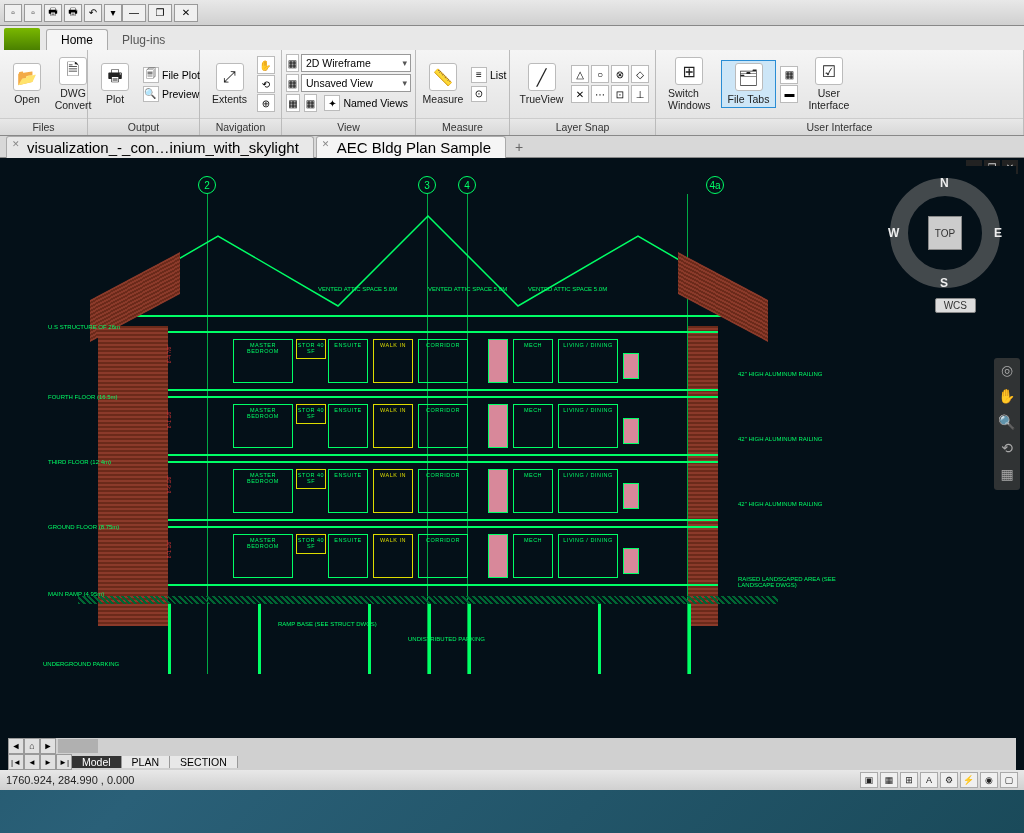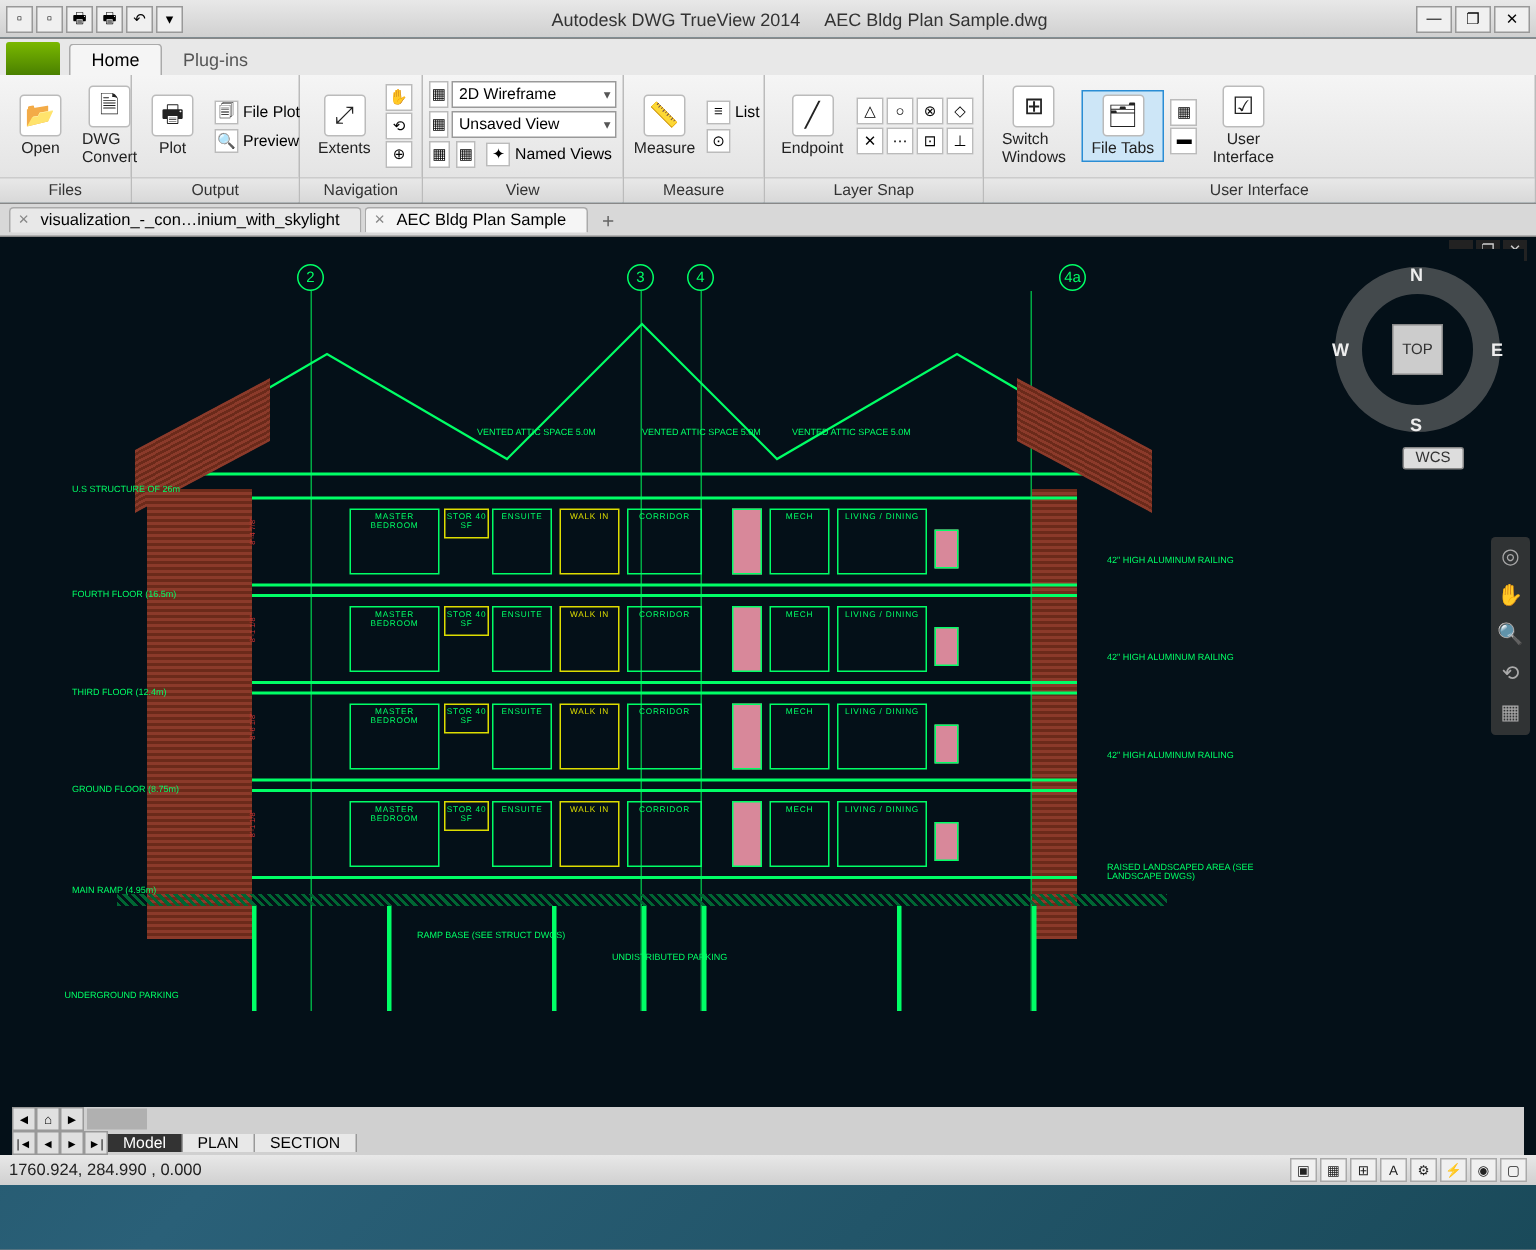--- a/index.html
+++ b/index.html
@@ -29,21 +29,21 @@
   .small-row { display: flex; flex-direction: column; gap: 1px; }
   .small-btn { display: flex; align-items: center; gap: 3px; font-size: 10.5px; padding: 1px 3px; white-space: nowrap; }
   .small-btn .si { width: 16px; height: 16px; background: #fff; border: 1px solid #bbb; display:flex;align-items:center;justify-content:center;font-size:10px; }
   .dropdown { height: 18px; font-size: 10.5px; border: 1px solid #999; background: #fff; padding: 0 16px 0 4px; min-width: 110px; display:flex; align-items:center; position:relative; }
   .dropdown::after { content:"▾"; position:absolute; right:3px; font-size:9px; color:#555;}
   .icon-row { display:flex; gap:2px; }
   .mini-ico { width:18px; height:18px; border:1px solid #bbb; background:#fff; display:flex;align-items:center;justify-content:center;font-size:10px;}
 
   
   .filetabs { height: 22px; background: #d8d8d8; display: flex; align-items: center; padding-left: 6px; gap: 2px; border-bottom: 1px solid #888; }
-  .filetab { padding: 2px 14px 2px 20px; font-size: 11px; background: #e8e8e8; border: 1px solid #aaa; border-bottom:none; border-radius: 3px 3px 0 0; position: relative; }
+  .filetab { padding: 2px 14px 2px 20px; font-size: 15px; background: #e8e8e8; border: 1px solid #aaa; border-bottom:none; border-radius: 3px 3px 0 0; position: relative; }
   .filetab.active { background: #f5f5f5; font-weight: 500; }
   .filetab::before { content:"✕"; position:absolute; left:5px; font-size:9px; color:#888;}
 
   
   .workspace { position: relative; height: 632px; background: #041018; overflow:hidden; }
   .canvas { position: absolute; inset: 8px; background: #041018; }
   
   
   .drawing { position:absolute; left:30px; top:10px; right:180px; bottom:90px; }
   .gridline { position:absolute; background:#0a4; width:1px; }
@@ -94,24 +94,20 @@
 
 <div class="titlebar">
   <div class="titlebar-left">
     <span class="titlebar-btn">▫</span>
     <span class="titlebar-btn">▫</span>
     <span class="titlebar-btn">🖶</span>
     <span class="titlebar-btn">🖶</span>
     <span class="titlebar-btn">↶</span>
     <span class="titlebar-btn">▾</span>
   </div>
-  <div class="titlebar-center">
-    <span>Autodesk DWG TrueView 2014</span>&nbsp;&nbsp;&nbsp;&nbsp;
-    <span>AEC Bldg Plan Sample.dwg</span>
-  </div>
   <div class="titlebar-right">
     <span class="win-btn">—</span>
     <span class="win-btn">❐</span>
     <span class="win-btn">✕</span>
   </div>
 </div>
 
 <div class="menustrip">
   <div class="app-icon"></div>
   <div class="menu-tab">Home</div>
@@ -121,21 +117,21 @@
 <div class="ribbon">
 
   <div class="ribbon-panel" style="width:88px">
     <div class="panel-body">
       <div class="big-btn">
         <div class="ico">📂</div>
         <span>Open</span>
       </div>
       <div class="big-btn">
         <div class="ico">🗎</div>
-        <span style="white-space:pre;text-align:left">DWG
+        <span style="white-space:pre;text-align:center">DWG
 Convert</span>
       </div>
     </div>
     <div class="panel-label">Files</div>
   </div>
 
   <div class="ribbon-panel" style="width:112px">
     <div class="panel-body">
       <div class="big-btn">
         <div class="ico">🖶</div>
@@ -209,21 +205,21 @@
           </div>
       </div>
     </div>
     <div class="panel-label">Measure</div>
   </div>
 
   <div class="ribbon-panel" style="width:146px">
     <div class="panel-body">
       <div class="big-btn">
         <div class="ico">╱</div>
-        <span>Endpoint</span>
+        <span>TrueView</span>
       </div>
       <div class="small-row" style="gap:2px">
         <div class="icon-row">
           <span class="mini-ico">△</span>
           <span class="mini-ico">○</span>
           <span class="mini-ico">⊗</span>
           <span class="mini-ico">◇</span>
         </div>
         <div class="icon-row">
           <span class="mini-ico">✕</span>

